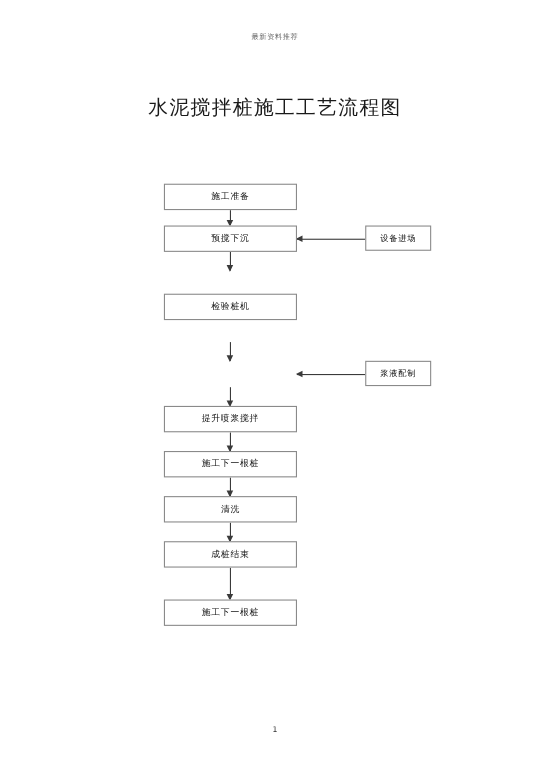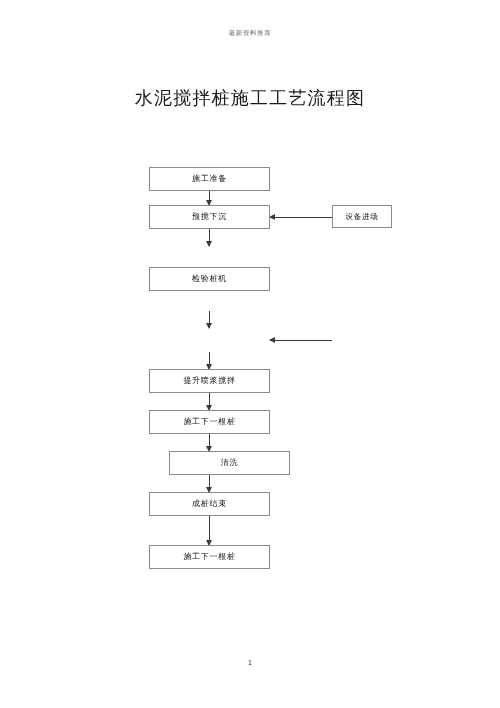--- a/index.html
+++ b/index.html
@@ -152,21 +152,22 @@
       <div class="vconn" style="top: 434px; height: 17px;"></div>
       <div class="vconn" style="top: 475px; height: 17px;"></div>
       <div class="vconn" style="top: 516px; height: 29px;"></div>
       <div class="hconn" style="left: 270px; top: 217px; width: 62px;"></div>
       <div class="hconn" style="left: 270px; top: 340px; width: 62px;"></div>
       <div class="node main" style="top: 167px; left: 149px;">施工准备</div>
       <div class="node main" style="top: 205px; left: 149px;">预搅下沉</div>
       <div class="node main" style="top: 246px; left: 149px; margin-top: 21px;">检验桩机</div>
       <div class="node main" style="top: 369px; left: 149px;">提升喷浆搅拌</div>
       <div class="node main" style="top: 410px; left: 149px;">施工下一根桩</div>
-      <div class="node main" style="top: 451px; left: 149px; margin-left: 20px;">清洗</div>
+      <div class="node main" style="top: 451px; left: 149px;">清洗</div>
       <div class="node main" style="top: 492px; left: 149px;">成桩结束</div>
       <div class="node main" style="top: 545px; left: 149px; text-align: right;">施工下一根桩</div>
       <div class="node side" style="top: 205px; left: 332px;">设备进场</div>
+      <div class="node side" style="top: 328px; left: 332px;">浆液配制</div>
     </div>
 
   <div class="page-number">1</div>
 
 </div>
 
 </body></html>

